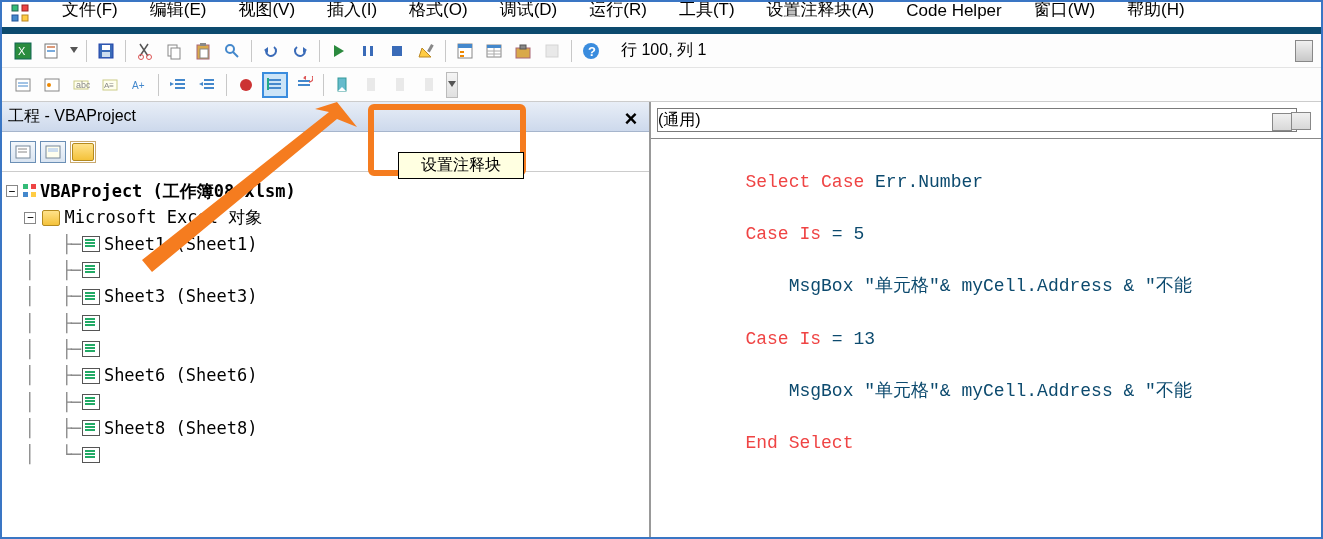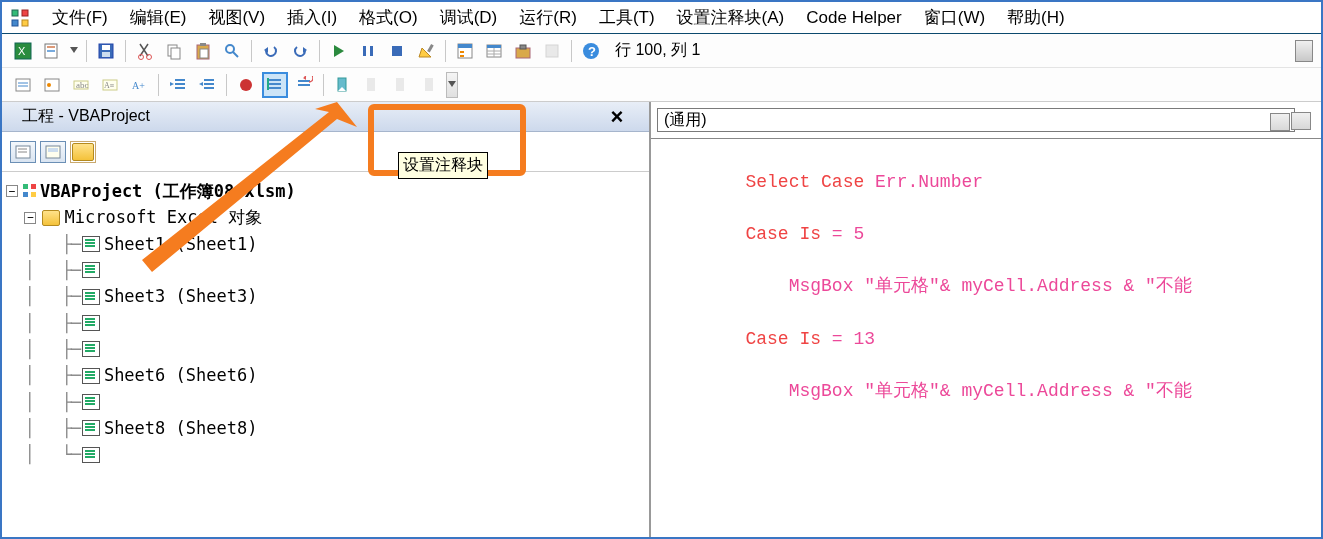--- a/index.html
+++ b/index.html
@@ -8,25 +8,25 @@
   font-size: 14px;
   background: #fff;
   width: 1323px;
   height: 539px;
   overflow: hidden;
   position: relative;
   border: 2px solid #3a76c4;
 }
 .menubar {
   display: flex;
-  align-items: center;
-  gap: 2px;
+  align-items: flex-end;
+  gap: 12px;
   padding: 4px 8px;
   background: #fff;
-  border-bottom: 1px solid #0c4a6e;
+  border-bottom: 7px solid #0c4a6e;
   height: 32px;
 }
 .menubar .app-icon {
   width: 20px; height: 20px;
   margin-right: 10px;
 }
 .menu-item {
   padding: 2px 10px;
   font-size: 17px;
   color: #000;
@@ -34,35 +34,35 @@
 }
 .toolbar1, .toolbar2 {
   display: flex;
   align-items: center;
   gap: 3px;
   padding: 3px 8px;
   background: #fdfdfd;
   height: 34px;
 }
 .toolbar1 { border-bottom: 1px solid #e4e4e4; }
-.toolbar2 { border-bottom: 1px solid #ccc; font-family: Liberation Serif, serif; }
+.toolbar2 { border-bottom: 1px solid #ccc; }
 .tb-btn {
   width: 26px; height: 26px;
   display: flex;
   align-items: center;
   justify-content: center;
   cursor: pointer;
 }
 .tb-sep {
   width: 1px; height: 22px;
   background: #c8c8c8;
   margin: 0 3px;
 }
 .status-box {
-  margin-left: 0;
+  margin-left: 6px;
   padding: 2px 8px;
   font-size: 16px;
   color: #000;
 }
 .dd-handle {
   width: 12px; height: 26px;
   background: linear-gradient(#f5f5f5,#e0e0e0);
   border: 1px solid #bbb;
   display: flex;
   align-items: center;
@@ -79,25 +79,25 @@
 .left-panel {
   width: 648px;
   border-right: 1px solid #999;
   display: flex;
   flex-direction: column;
   position: relative;
 }
 .panel-header {
   background: linear-gradient(#e8eef7,#cdd9ec);
   border-bottom: 1px solid #a6b5cc;
-  padding: 4px 20px;
+  padding: 4px 6px;
   font-size: 16px;
   color: #000;
   display: flex;
-  align-items: center;
+  align-items: flex-start;
   justify-content: space-between;
   height: 30px;
 }
 .close-x {
   font-family: Arial;
   font-size: 22px;
   font-weight: bold;
   width: 24px;
   text-align: center;
   cursor: pointer;
@@ -173,21 +173,21 @@
   height: 36px;
   align-items: center;
 }
 .combo {
   flex: 1;
   border: 1px solid #7a7a7a;
   height: 24px;
   background: #fff;
   display: flex;
   align-items: center;
-  padding: 0 6px;
+  padding: 0 0;
   font-size: 16px;
   position: relative;
 }
 .combo::after {
   content: "";
   position: absolute;
   right: 4px; top: 4px;
   width: 18px; height: 16px;
   background: linear-gradient(#f0f0f0,#d8d8d8);
   border: 1px solid #888;
@@ -198,36 +198,36 @@
   padding: 4px 8px;
   font-family: Consolas, "Courier New", monospace;
   font-size: 18px;
   line-height: 1.45;
   white-space: pre;
   overflow: hidden;
   position: relative;
 }
 .code-area .line { display: block; }
 .kw { color: #ef4444; }
-.txt { color: #ec4899; }
+.txt { color: #0c4a6e; }
 .orange-box {
   position: absolute;
   border: 6px solid #f57c1f;
   border-radius: 6px;
   width: 158px; height: 72px;
   left: 366px; top: 102px;
   z-index: 40;
   pointer-events: none;
 }
 .tooltip-box {
   position: absolute;
   left: 396px; top: 150px;
   background: #ffffe1;
   border: 1px solid #000;
-  padding: 2px 4px;
+  padding: 2px 22px;
   font-size: 16px;
   z-index: 50;
 }
 .arrow-svg {
   position: absolute;
   left: 130px; top: 95px;
   z-index: 45;
   pointer-events: none;
 }
 .scroll-end {
@@ -583,20 +583,21 @@
           <span>(通用)</span>
         </div>
       <div class="combo" style="flex:0 0 10px;border:none"></div>
     </div>
     <div class="code-area">
 <span class="line">        <span class="kw">Select Case</span><span class="txt"> Err.Number</span></span>
 <span class="line">        <span class="kw">Case Is</span><span class="txt"> = 5</span></span>
 <span class="line">            <span class="txt">MsgBox </span><span class="txt">"单元格"</span><span class="txt">&amp; myCell.Address &amp; </span><span class="txt">"不能</span></span>
 <span class="line">        <span class="kw">Case Is</span><span class="txt"> = 13</span></span>
 <span class="line">            <span class="txt">MsgBox </span><span class="txt">"单元格"</span><span class="txt">&amp; myCell.Address &amp; </span><span class="txt">"不能</span></span>
+<span class="line">        <span class="kw">End Select</span></span>
 <span class="line"></span>
 
 
 
 
 
     </div>
   </div>
 </div>
 

